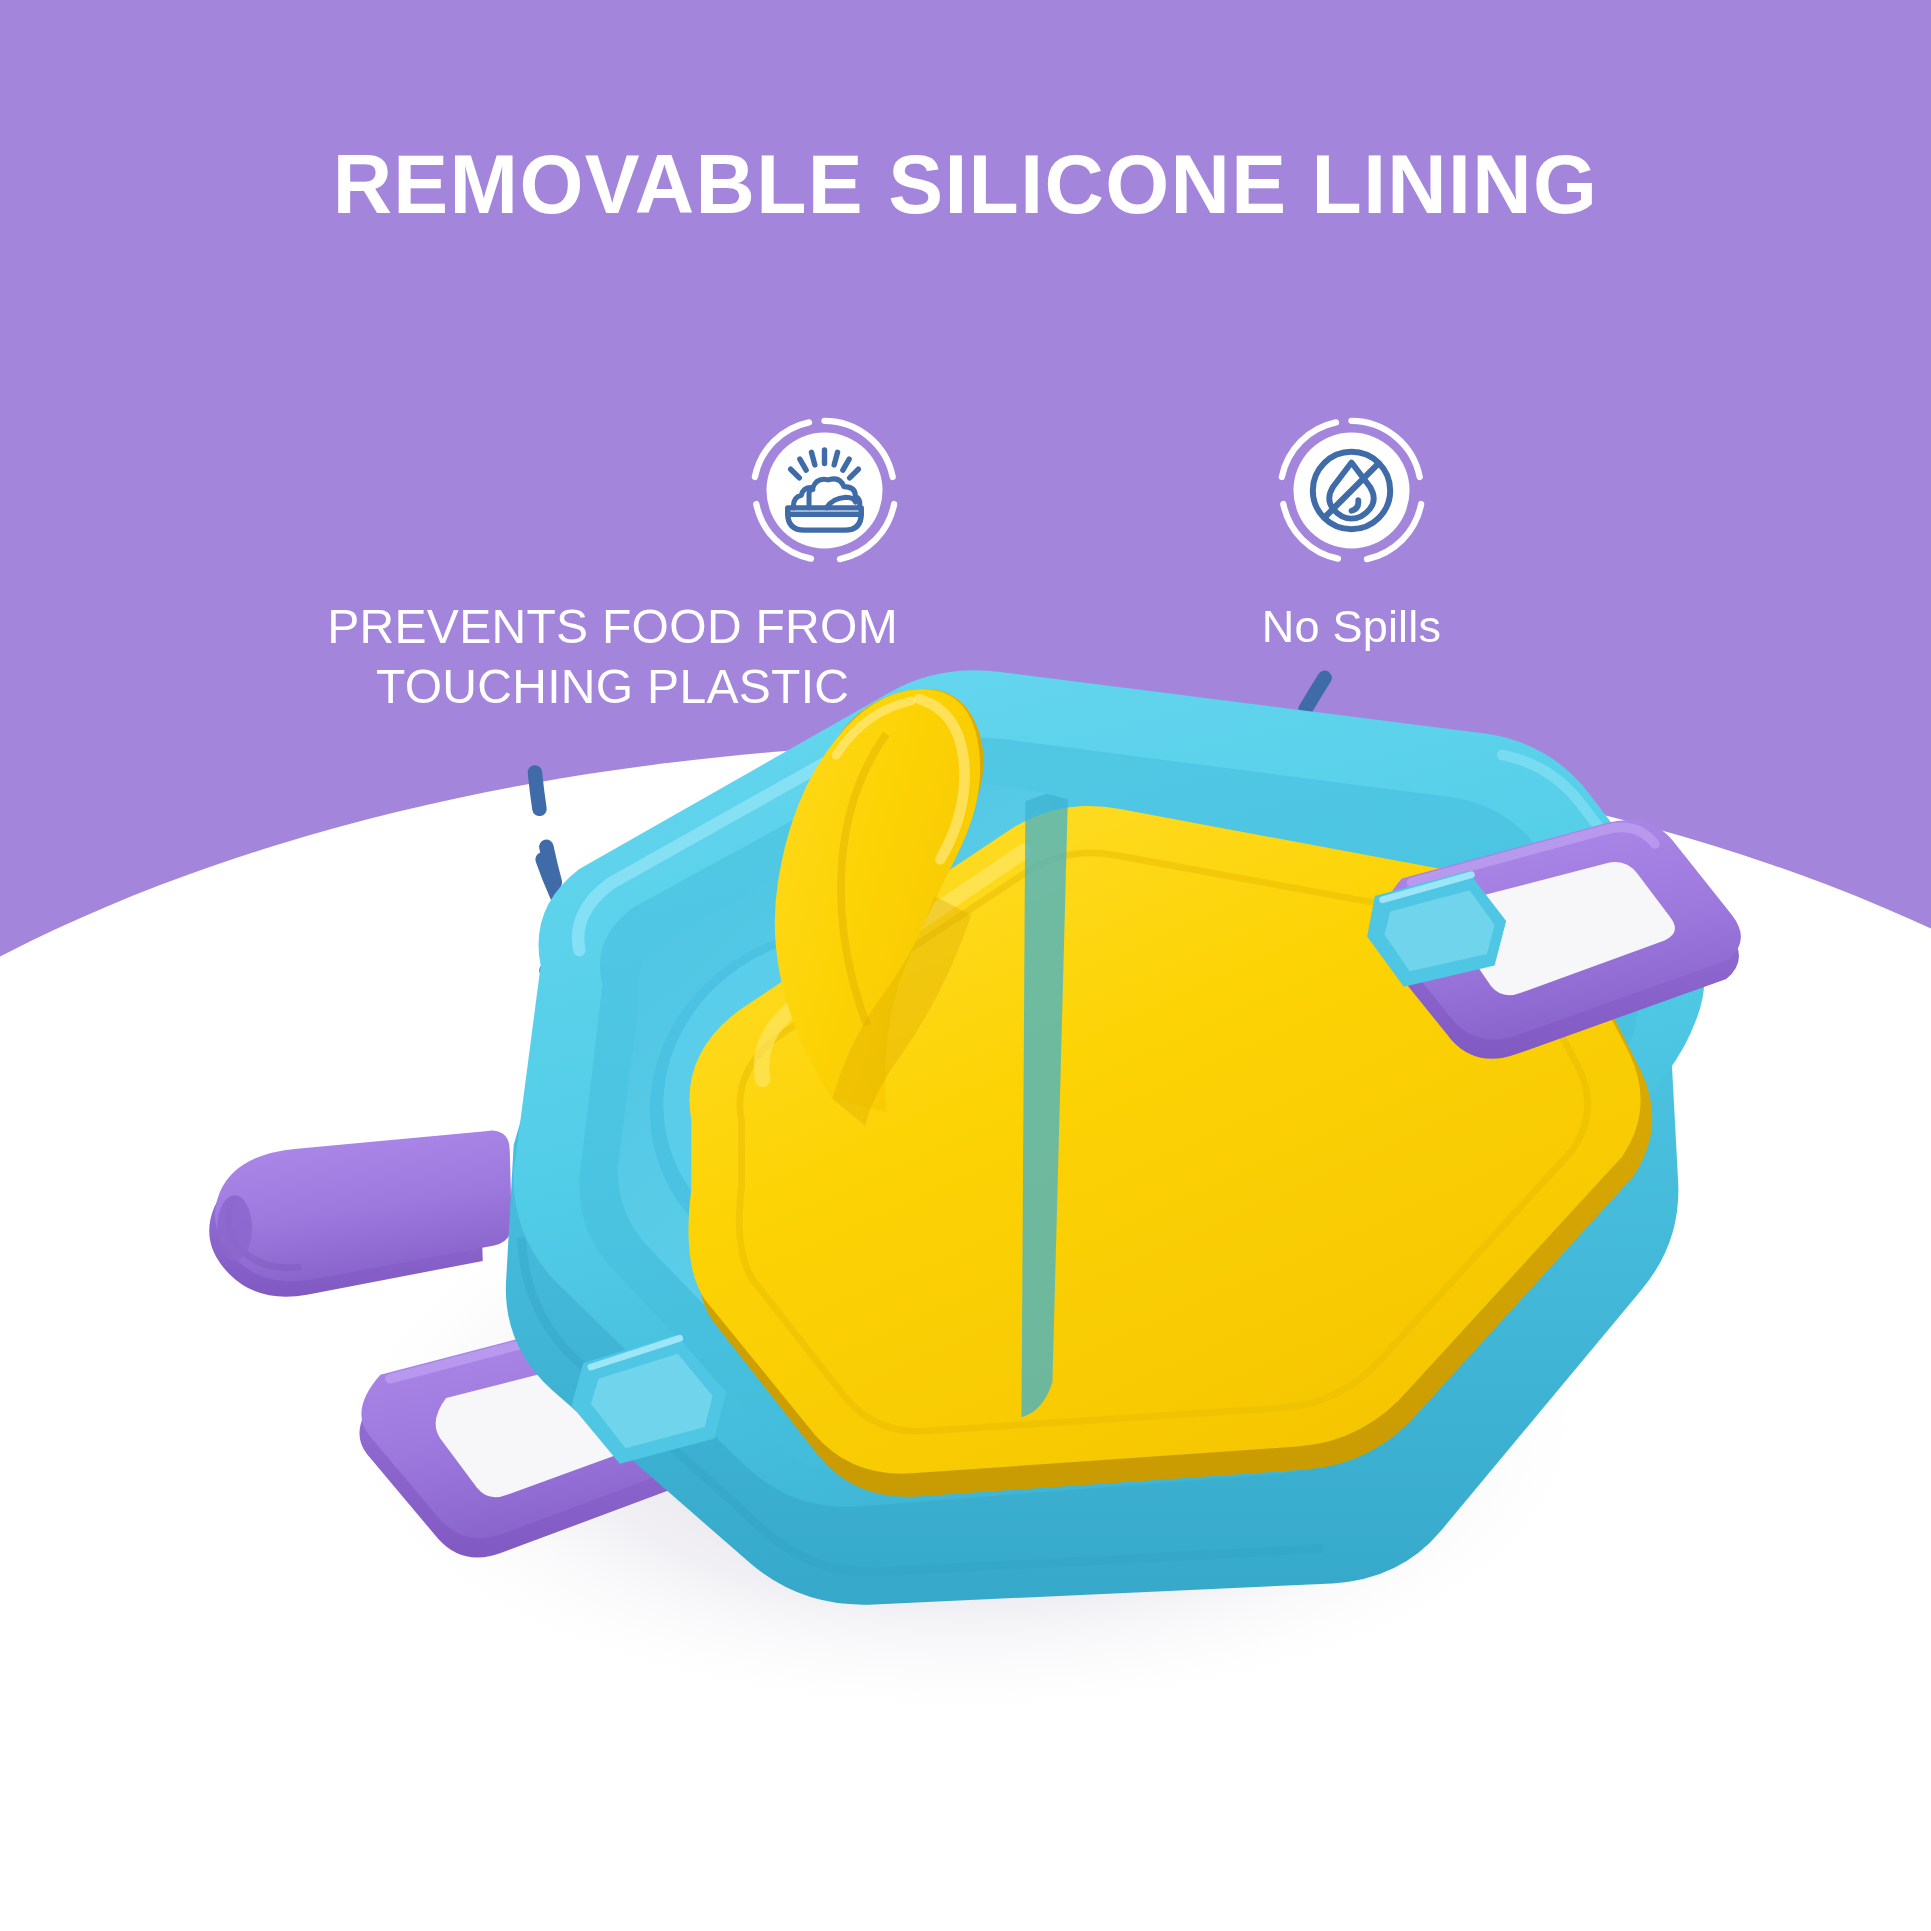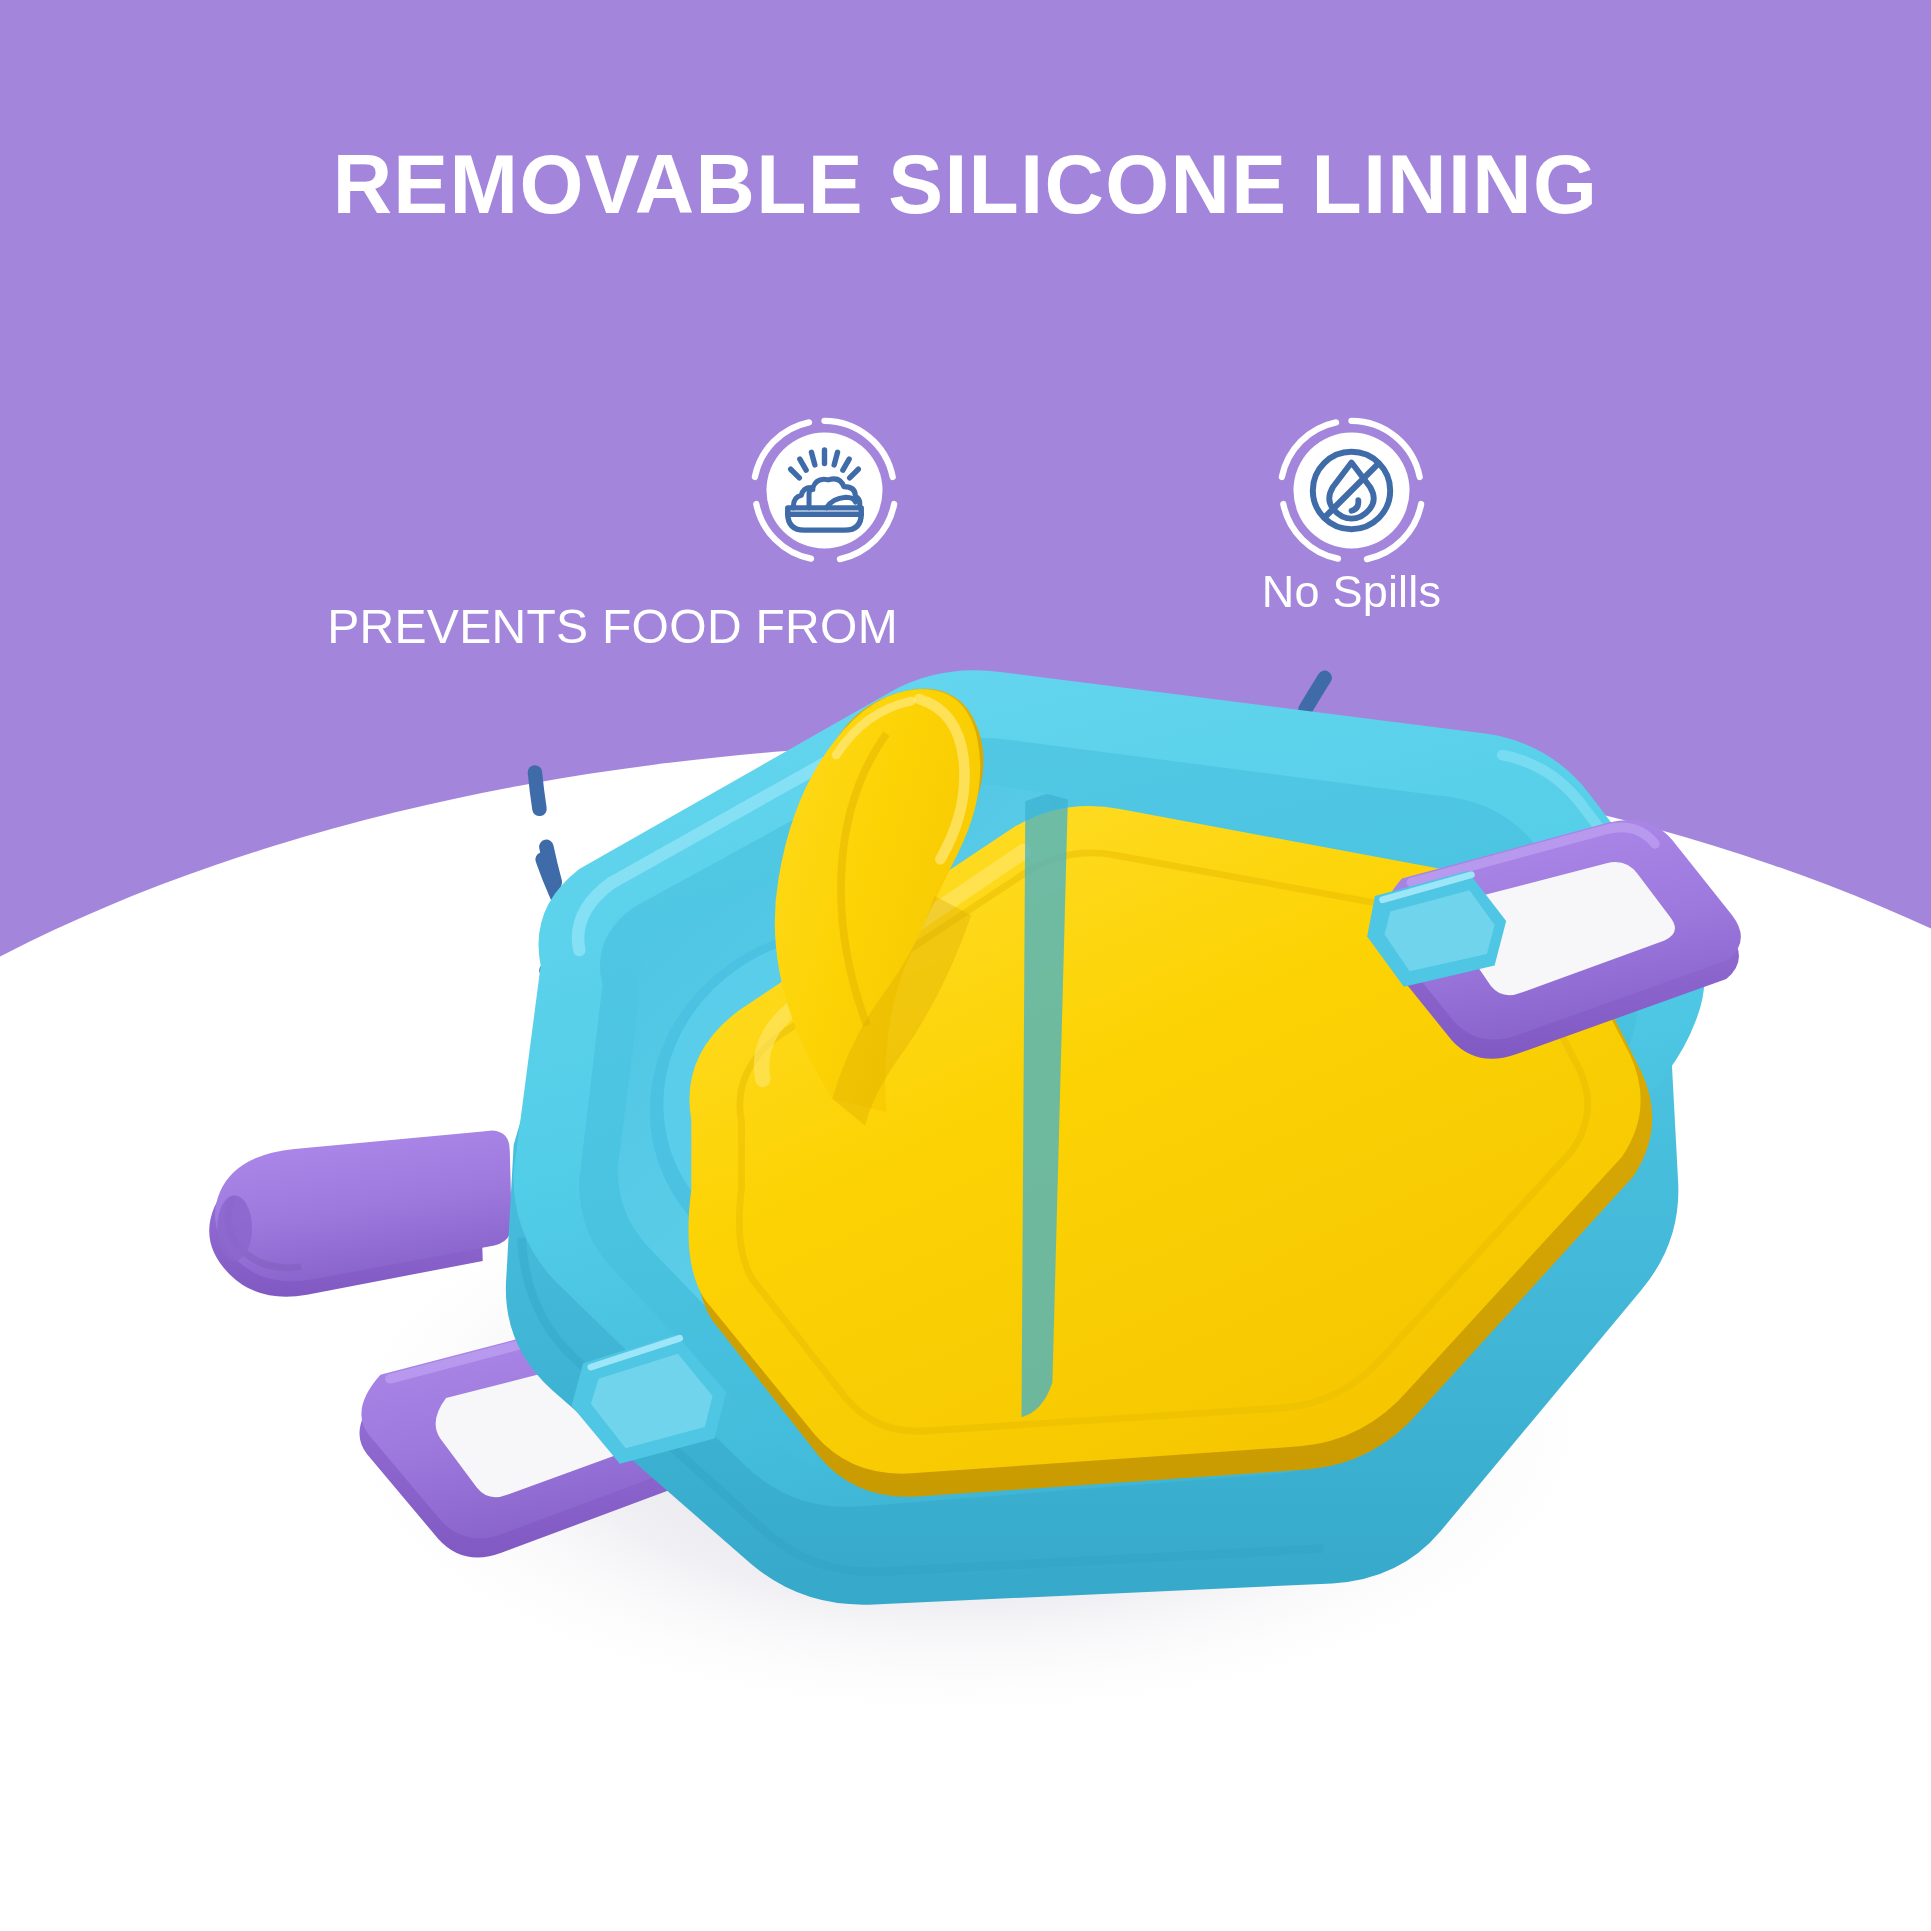--- a/index.html
+++ b/index.html
@@ -68,20 +68,21 @@
     text-align: center;
     line-height: 1.24;
   }
   .caption-left {
     margin-top: 33px;
     font-size: 48px;
     letter-spacing: 0.3px;
     font-weight: 400;
   }
   .caption-right {
+    margin-top: 35px;
     font-size: 45px;
     letter-spacing: 0.2px;
     font-weight: 400;
   }
 
   
   .arrow-layer {
     position: absolute; inset: 0;
     pointer-events: none;
   }
@@ -133,20 +134,21 @@
 
         <g fill="none" stroke="#3F6CA8" stroke-width="5.2" stroke-linejoin="round" stroke-linecap="round">
           <path d="M 44 94 Q 43 83 52 81 Q 54 72 64 73 Q 68 62 80 65 Q 92 61 96 72 Q 108 72 108 82 Q 114 85 112 94"></path>
           <path d="M 60 94 L 60 79 Q 60 75 64 75"></path>
           <path d="M 78 94 Q 84 84 98 83 Q 106 83 108 88"></path>
         </g>
       </svg>
     </div>
     <div class="caption caption-left">
       <div>PREVENTS FOOD FROM</div>
+      <div>TOUCHING PLASTIC</div>
     </div>
   </div>
 
   <div class="feature feature-right">
     <div class="icon-badge">
       <svg width="147" height="147" viewBox="0 0 152 152" aria-hidden="true">
 
         <g fill="none" stroke="#FFFFFF" stroke-width="6.5" stroke-linecap="round">
           <path d="M 76 4 A 72 72 0 0 1 146.5 62"></path>
           <path d="M 148 90 A 72 72 0 0 1 92 147"></path>

